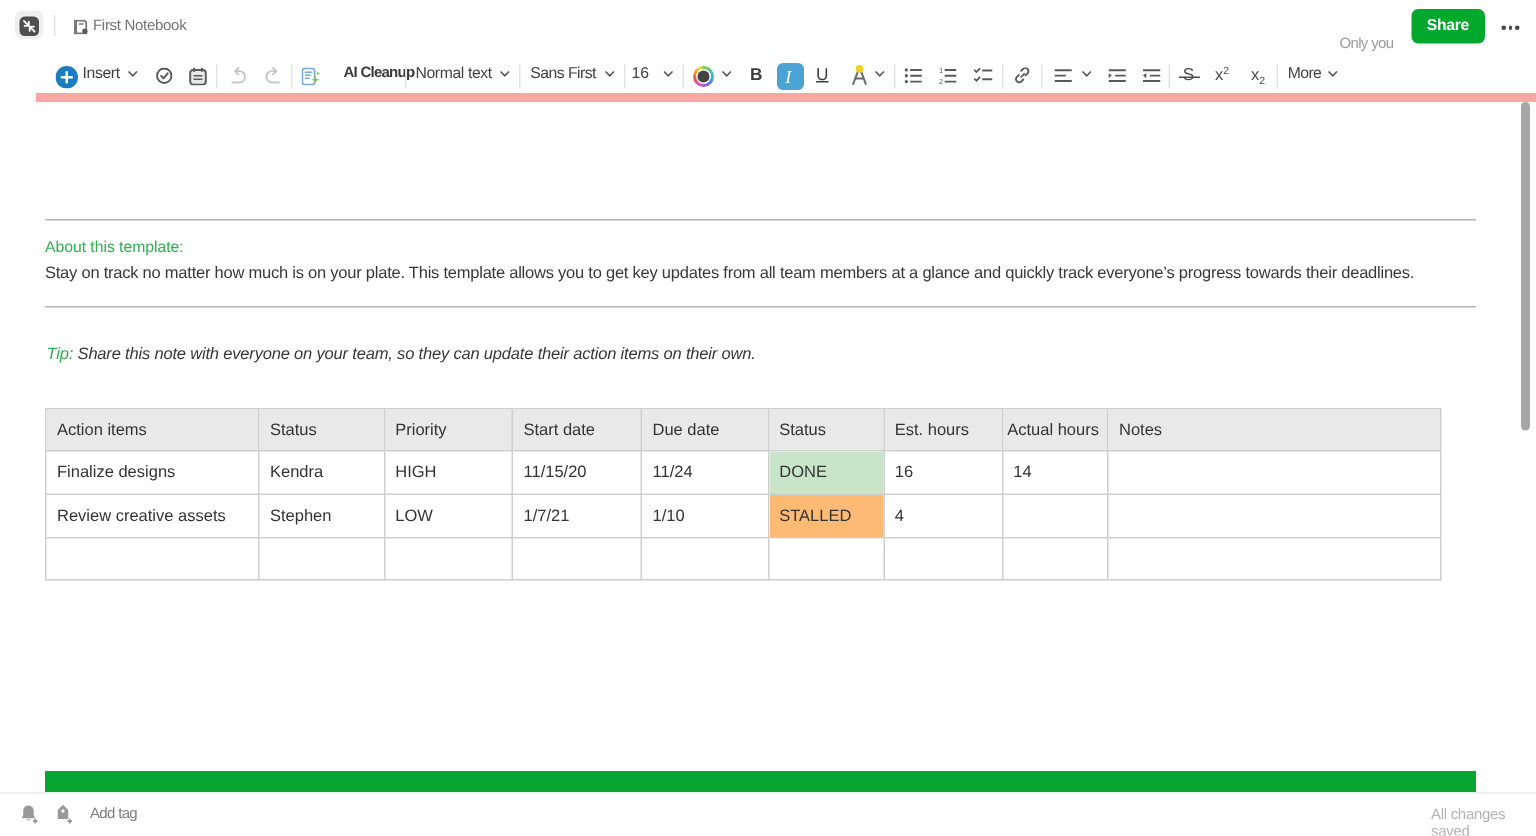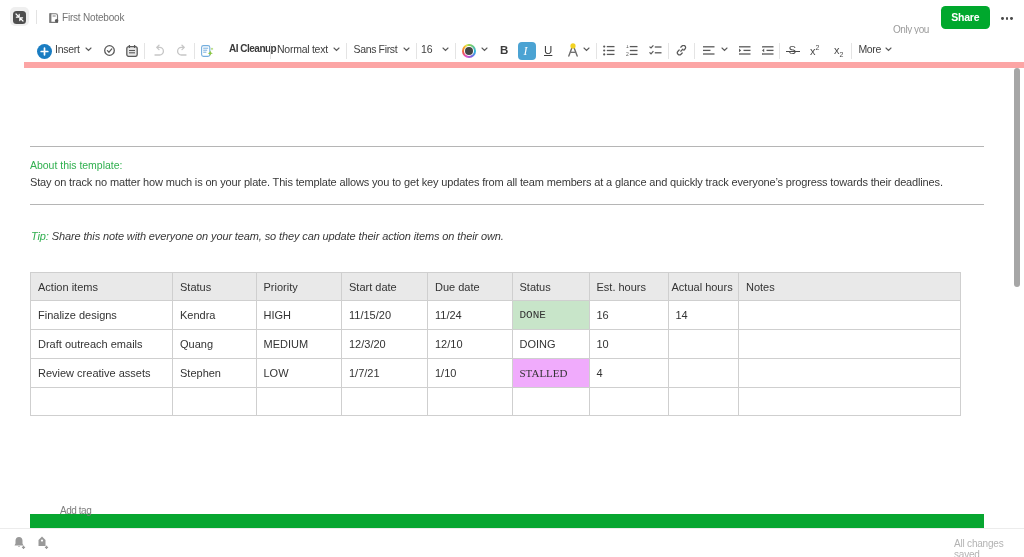--- a/index.html
+++ b/index.html
@@ -27,26 +27,26 @@
 #tip { position:absolute; left:31px; top:229.5px; font-size:11px; font-style:italic; color:#383838; letter-spacing:-0.12px; white-space:nowrap; }
 #tip .g { color:#2fae4e; }
 
 #tbl { position:absolute; left:30px; top:272px; width:930px; border-collapse:collapse; table-layout:fixed; font-size:11px; color:#333; }
 #tbl td { border:1px solid #cfcfcf; padding:0 0 0 7px; overflow:hidden; white-space:nowrap; }
 #tbl tr.grn td { background:#07a630; color:#fff; font-weight:bold; font-size:15.5px; letter-spacing:-0.35px; border:1px solid #07a630; height:34px; padding:0 0 2px 5px; }
 #tbl tr.drk td { background:#3d3d3d; color:#fff; font-weight:bold; font-size:11px; border:1px solid #3d3d3d; height:29px; padding-bottom:4px; }
 #tbl tr.hdr td { background:#e9e9e9; height:28px; }
 #tbl tr.row td { height:29px; }
 #tbl tr.emp td { height:28px; }
-td.done { background:#c8e5c9;font-family:Liberation Mono, monospace; }
-td.stall { background:#f0abfc;font-family:Liberation Serif, serif; }
+td.done { background:#c8e5c9; }
+td.stall { background:#fdba74; }
 #grnbar { position:absolute; left:30px; top:514px; width:954px; height:14px; background:#07a630; }
 
 #footer { position:absolute; left:0; top:528px; width:1024px; height:29px; background:#fff; border-top:1px solid #ececec; }
-#addtag { position:absolute; left:60px; top:505px; font-size:10px; color:#7e7e7e; letter-spacing:-0.45px; }
+#addtag { position:absolute; left:60px; top:537px; font-size:10px; color:#7e7e7e; letter-spacing:-0.45px; }
 #saved { position:absolute; left:954px; top:538px; font-size:10px; color:#b3b3b3; letter-spacing:-0.2px; }
 
 #sbar { position:absolute; left:1014px; top:68px; width:6px; height:219px; background:#a6a6a6; border-radius:3px; }
 </style>
 </head>
 <body>
 <div id="page">
 
   <div id="topbar">
     <div id="collapse-bg"></div>
@@ -235,31 +235,20 @@
           <td>Kendra</td>
           <td>HIGH</td>
           <td>11/15/20</td>
           <td>11/24</td>
           <td class="done">DONE</td>
           <td>16</td>
           <td>14</td>
           <td></td>
         </tr>
     <tr class="row">
-          <td>Draft outreach emails</td>
-          <td>Quang</td>
-          <td>MEDIUM</td>
-          <td>12/3/20</td>
-          <td>12/10</td>
-          <td>DOING</td>
-          <td>10</td>
-          <td></td>
-          <td></td>
-        </tr>
-    <tr class="row">
           <td>Review creative assets</td>
           <td>Stephen</td>
           <td>LOW</td>
           <td>1/7/21</td>
           <td>1/10</td>
           <td class="stall">STALLED</td>
           <td>4</td>
           <td></td>
           <td></td>
         </tr>

